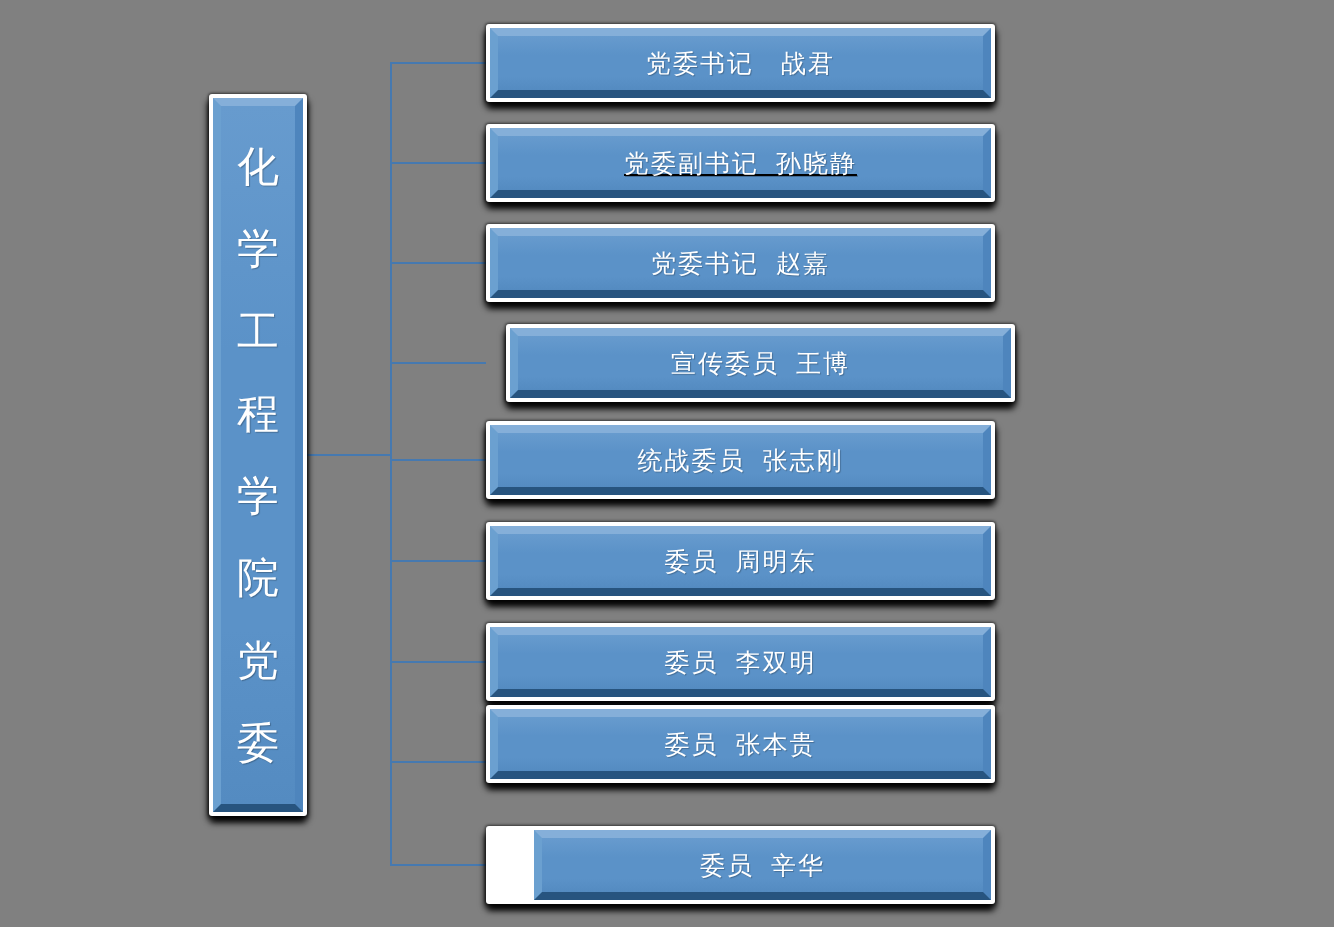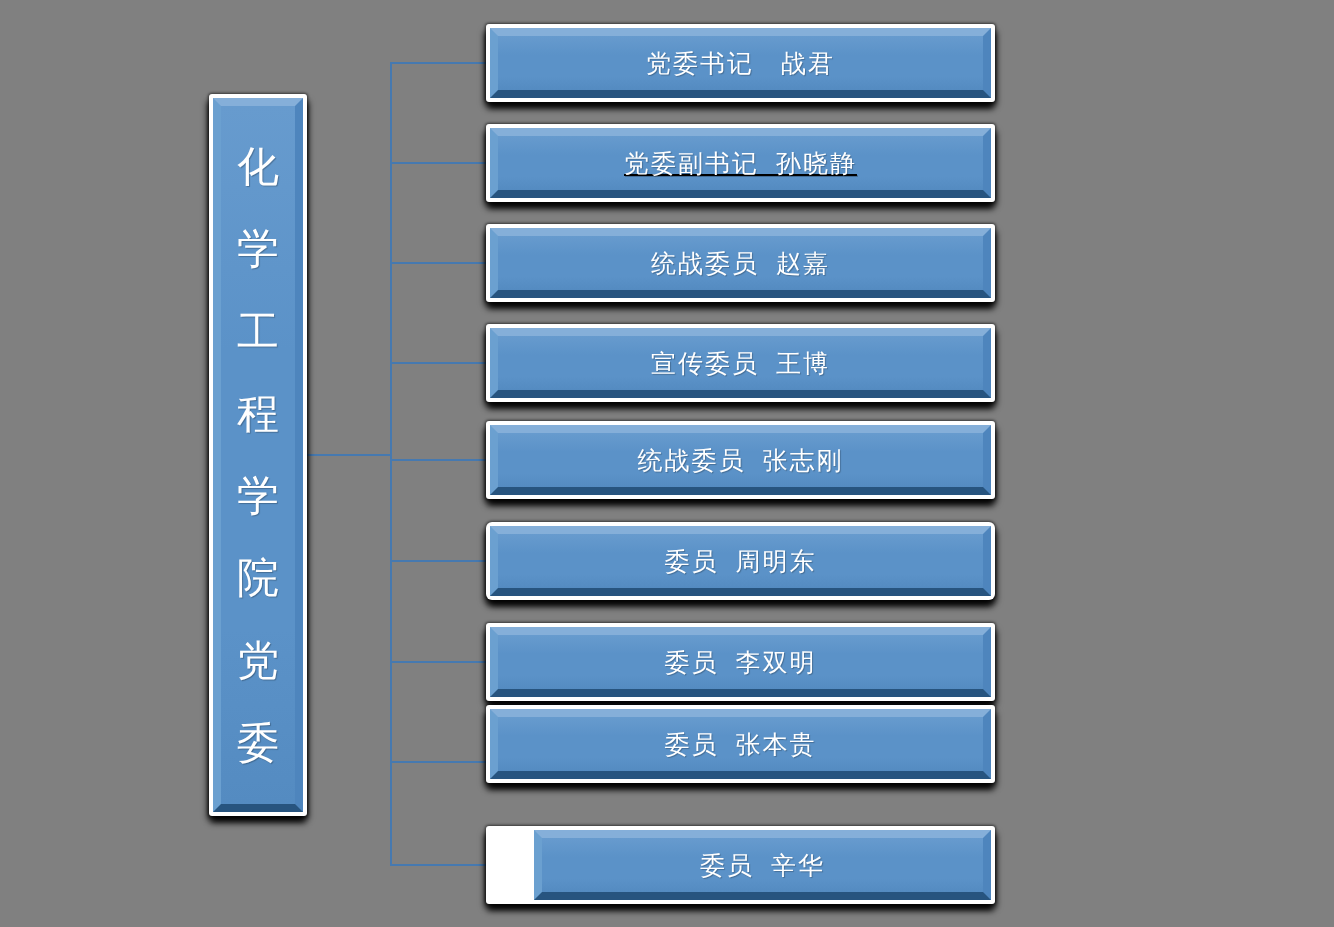--- a/index.html
+++ b/index.html
@@ -124,34 +124,34 @@
           <div class="label">党委书记　战君</div>
         </div>
       </div>
       <div class="frame member" style="top: 124px; text-decoration: underline;">
         <div class="bevel">
           <div class="label">党委副书记 孙晓静</div>
         </div>
       </div>
       <div class="frame member" style="top: 224px;">
         <div class="bevel">
-          <div class="label">统战委员 赵嘉</div>
+          <div class="label">党委书记 赵嘉</div>
         </div>
       </div>
-      <div class="frame member" style="top: 324px;">
+      <div class="frame member" style="top: 324px; margin-left: 20px;">
         <div class="bevel">
           <div class="label">宣传委员 王博</div>
         </div>
       </div>
       <div class="frame member" style="top: 421px;">
         <div class="bevel">
           <div class="label">统战委员 张志刚</div>
         </div>
       </div>
-      <div class="frame member" style="top: 522px; border-radius: 6px;">
+      <div class="frame member" style="top: 522px;">
         <div class="bevel">
           <div class="label">委员 周明东</div>
         </div>
       </div>
       <div class="frame member" style="top: 623px; text-align: right;">
         <div class="bevel">
           <div class="label">委员 李双明</div>
         </div>
       </div>
       <div class="frame member" style="top: 705px;">

